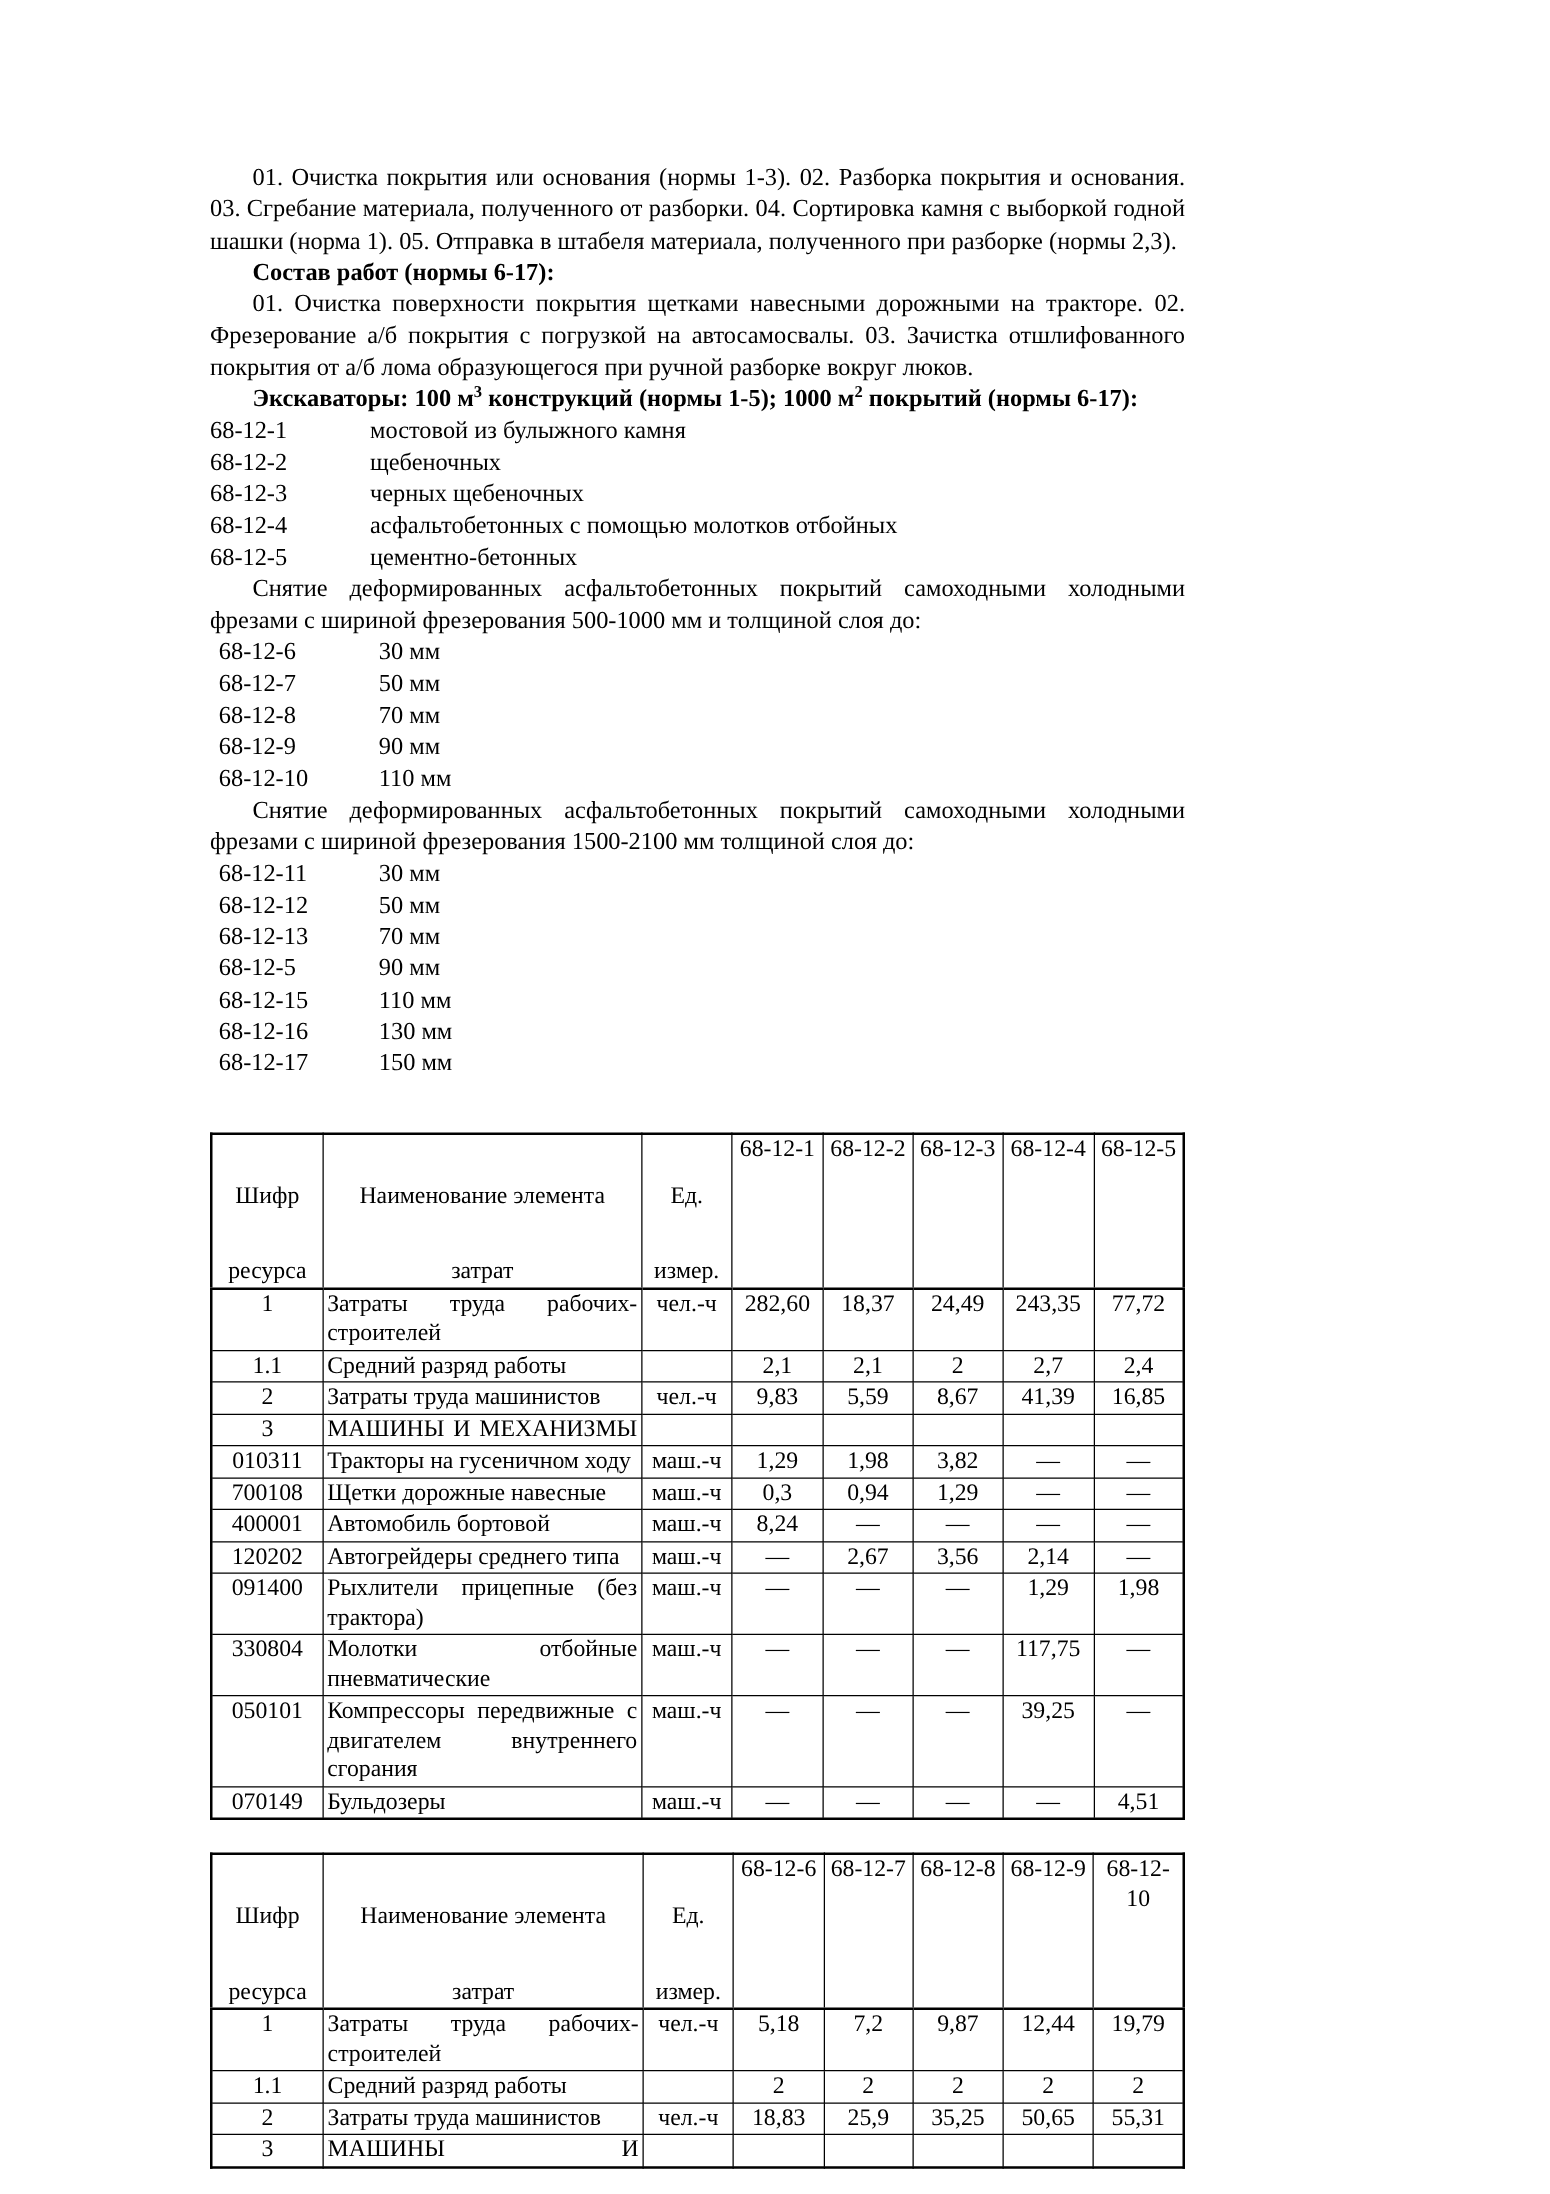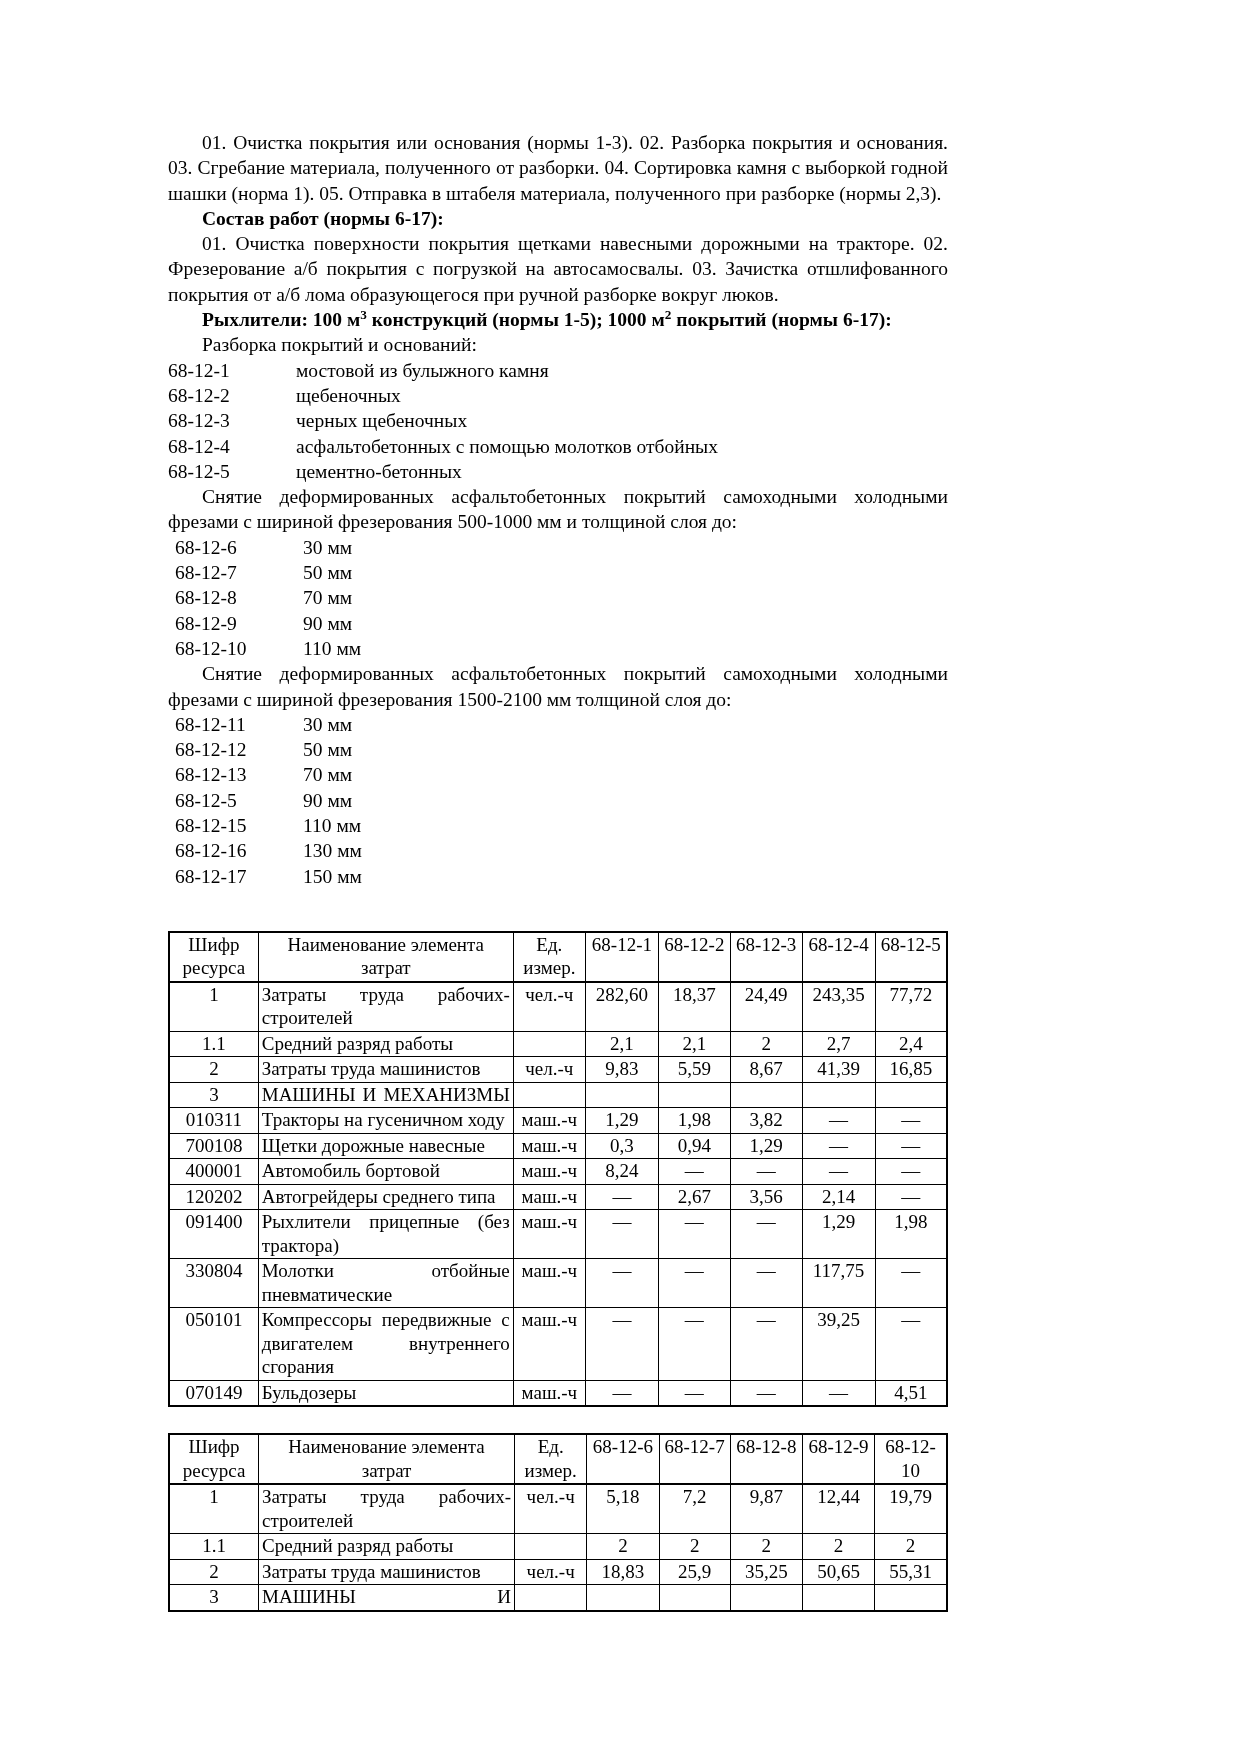--- a/index.html
+++ b/index.html
@@ -81,39 +81,38 @@
   .c-val    { width: 75px;  text-align: center; }
 
   td.center { text-align: center; }
   td.justify {
     text-align: justify;
     text-align-last: justify;
   }
   td.leftal { text-align: left; }
   .b { font-weight: bold; }
   .thickline td { border-top: 2px solid #000; }
-  .hdr-sub { display: block; }
+  .hdr-sub { display: block; margin-top: 37px; }
 
   .tbl-gap { height: 26px; }
 </style>
 </head>
 <body>
 
 <div class="page">
   <div class="content">
 
     <p class="body">01. Очистка покрытия или основания (нормы 1-3). 02. Разборка покрытия и основания. 03. Сгребание материала, полученного от разборки. 04. Сортировка камня с выборкой годной шашки (норма 1). 05. Отправка в штабеля материала, полученного при разборке (нормы 2,3).</p>
 
     <p class="body bold">Состав работ (нормы 6-17):</p>
 
     <p class="body">01. Очистка поверхности покрытия щетками навесными дорожными на тракторе. 02. Фрезерование а/б покрытия с погрузкой на автосамосвалы. 03. Зачистка отшлифованного покрытия от а/б лома образующегося при ручной разборке вокруг люков.</p>
 
-    <p class="body bold"><span>Рыхлители: 100 м</span><span class="sup">3</span><span> конструкций (нормы 1-5); 1000 м</span><span class="sup">2</span><span> покрытий (нормы 6-17)</span>:</p>
-
-    <p class="body">Разборка покрытий и оснований:</p>
+    <p class="body bold"><span>Экскаваторы: 100 м</span><span class="sup">3</span><span> конструкций (нормы 1-5); 1000 м</span><span class="sup">2</span><span> покрытий (нормы 6-17)</span>:</p>
+
 
     <div>
       <div class="coderow">
           <span class="code">68-12-1</span>
           <span class="desc">мостовой из булыжного камня</span>
         </div>
       <div class="coderow">
           <span class="code">68-12-2</span>
           <span class="desc">щебеночных</span>
         </div>

